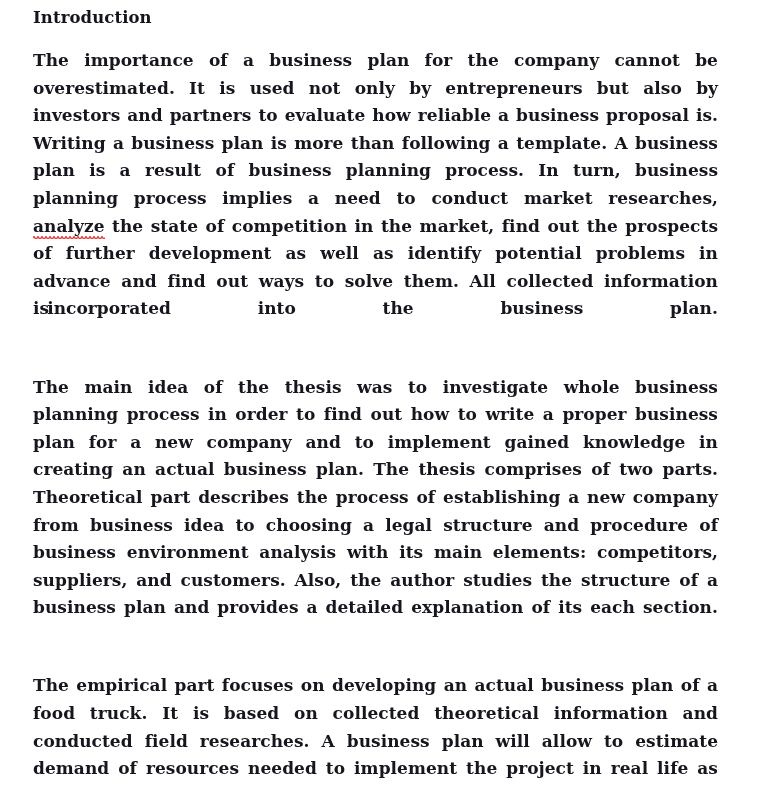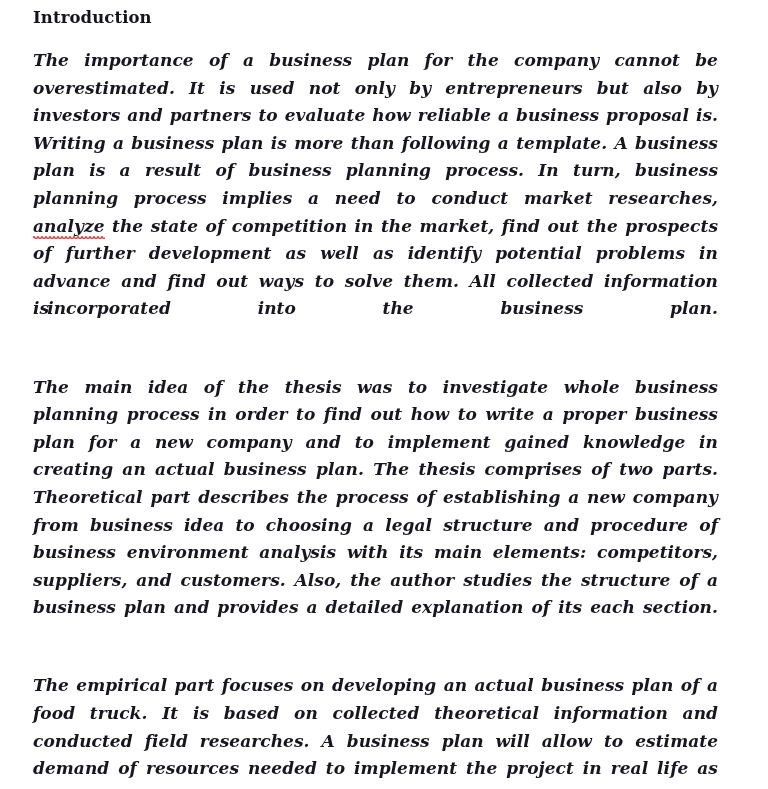--- a/index.html
+++ b/index.html
@@ -44,21 +44,20 @@
   .doc-para {
     font-size: 17px;
     font-weight: bold;
     line-height: 27.6px;
     text-align: justify;
     text-justify: inter-word;
     margin: 0;
     color: #16161e;
     letter-spacing: 0.05px;
     word-spacing: 0.4px;
-    font-style: italic;
   }
 
   .doc-para.first-body {
     padding-top: 15px;
   }
 
   .doc-para.after-para {
     padding-top: 23px;
   }
 

